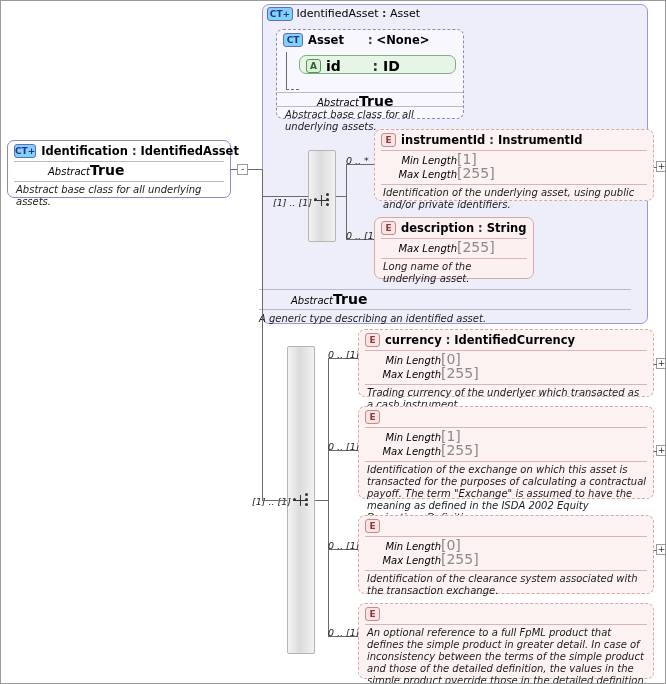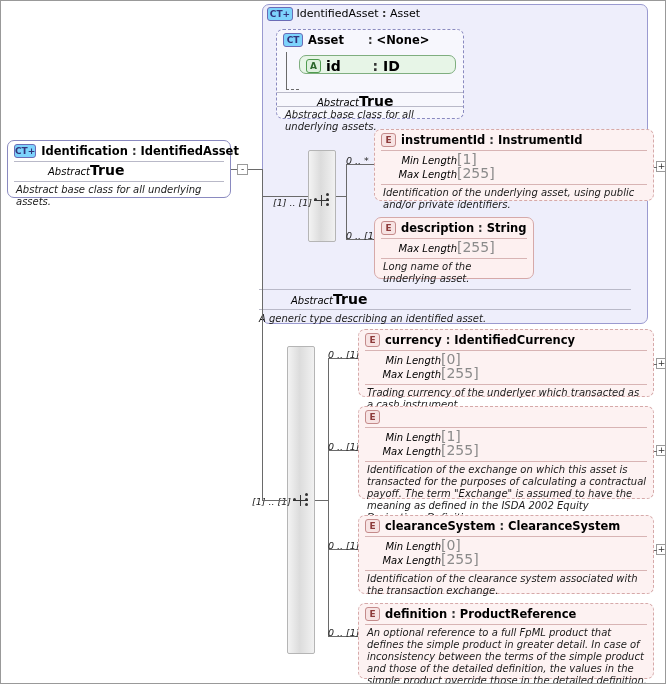--- a/index.html
+++ b/index.html
@@ -450,25 +450,20 @@
   </div>
   <div class="abs ln-h" style="left:653px; top:450px; width:3px;"></div>
 
   <div class="abs ln-h" style="left:327px; top:548px; width:30px;"></div>
   <div class="card-label" style="left:327px; top:539px;">0 .. [1]</div>
   <div class="abs node n-el-dash" style="left:357px; top:514px; width:296px; height:79px;">
     <div class="hdr">
       <span class="badge badge-e">
         <span>E</span>
       </span>
-      <span class="title">
-        <span>clearanceSystem</span>
-        <span class="hdr-sep">:</span>
-        <span>ClearanceSystem</span>
-      </span>
     </div>
     <div class="rule el-rule"></div>
     <div class="props">
       <div class="prop-row">
         <span class="prop-name">Min Length</span>
         <span class="prop-val grey">[0]</span>
       </div>
       <div class="prop-row">
         <span class="prop-name">Max Length</span>
         <span class="prop-val grey">[255]</span>
@@ -482,23 +477,18 @@
   </div>
   <div class="abs ln-h" style="left:653px; top:549px; width:3px;"></div>
 
   <div class="abs ln-h" style="left:327px; top:635px; width:30px;"></div>
   <div class="card-label" style="left:327px; top:626px;">0 .. [1]</div>
   <div class="abs node n-el-dash" style="left:357px; top:602px; width:296px; height:76px;">
     <div class="hdr">
       <span class="badge badge-e">
         <span>E</span>
       </span>
-      <span class="title">
-        <span>definition</span>
-        <span class="hdr-sep">:</span>
-        <span>ProductReference</span>
-      </span>
     </div>
     <div class="rule el-rule"></div>
     <div class="doc">An optional reference to a full FpML product that defines the simple product in greater detail. In case of inconsistency between the terms of the simple product and those of the detailed definition, the values in the simple product override those in the detailed definition.</div>
   </div>
 
 </div>
 
 </body></html>

